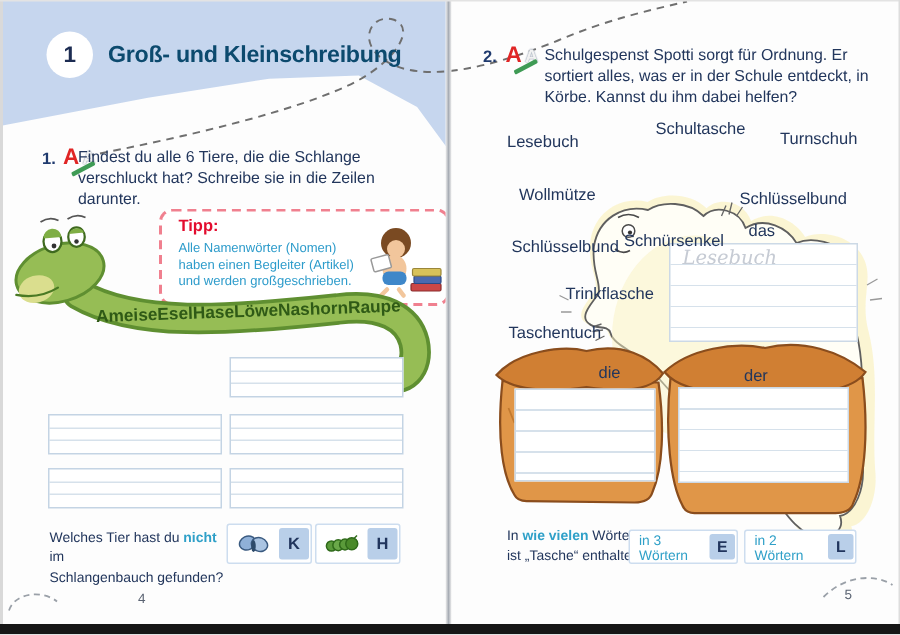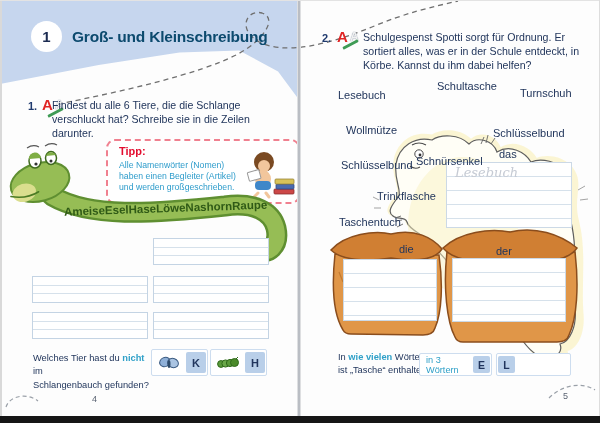--- a/index.html
+++ b/index.html
@@ -214,20 +214,21 @@
     <div class="abs question" style="left:37px;top:351px;width:115px;">
       <span>In </span><span class="hl">wie vielen</span><span> Wörtern</span><br>
       <span>ist „Tasche“ enthalten?</span>
     </div>
 
     <div class="abs opt" style="left:118px;top:353px;width:71px;height:21px;">
       <span class="opt-label">in 3 Wörtern</span>
       <span class="letter sm">E</span>
     </div>
     <div class="abs opt" style="left:195px;top:353px;width:73px;height:21px;">
+      <span class="opt-label">in 2 Wörtern</span>
       <span class="letter sm">L</span>
     </div>
 
     <div class="abs pageno" style="left:262px;top:391px;">5</div>
     <svg class="abs" style="left:244px;top:376px;" width="54" height="26">
       <path d="M4,22 C18,8 38,6 50,14" fill="none" stroke="#9aa0a8" stroke-width="1.2" stroke-dasharray="4,3"></path>
     </svg>
   </div>
 
   <div class="abs gutter"></div>

